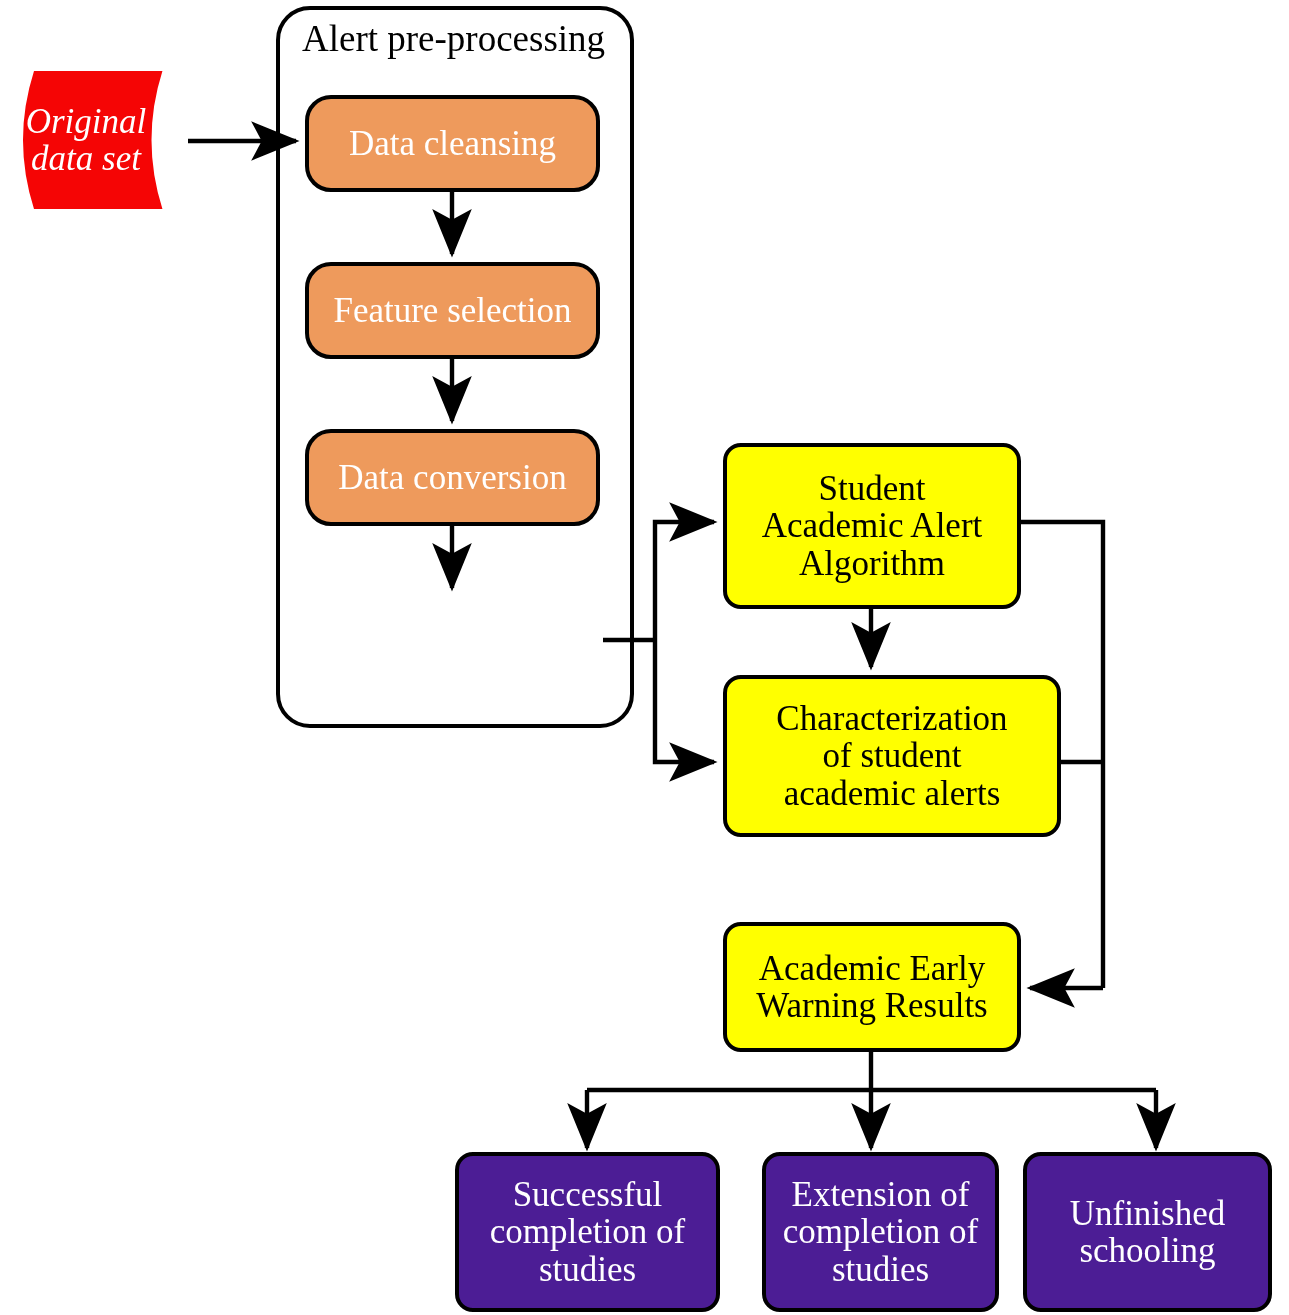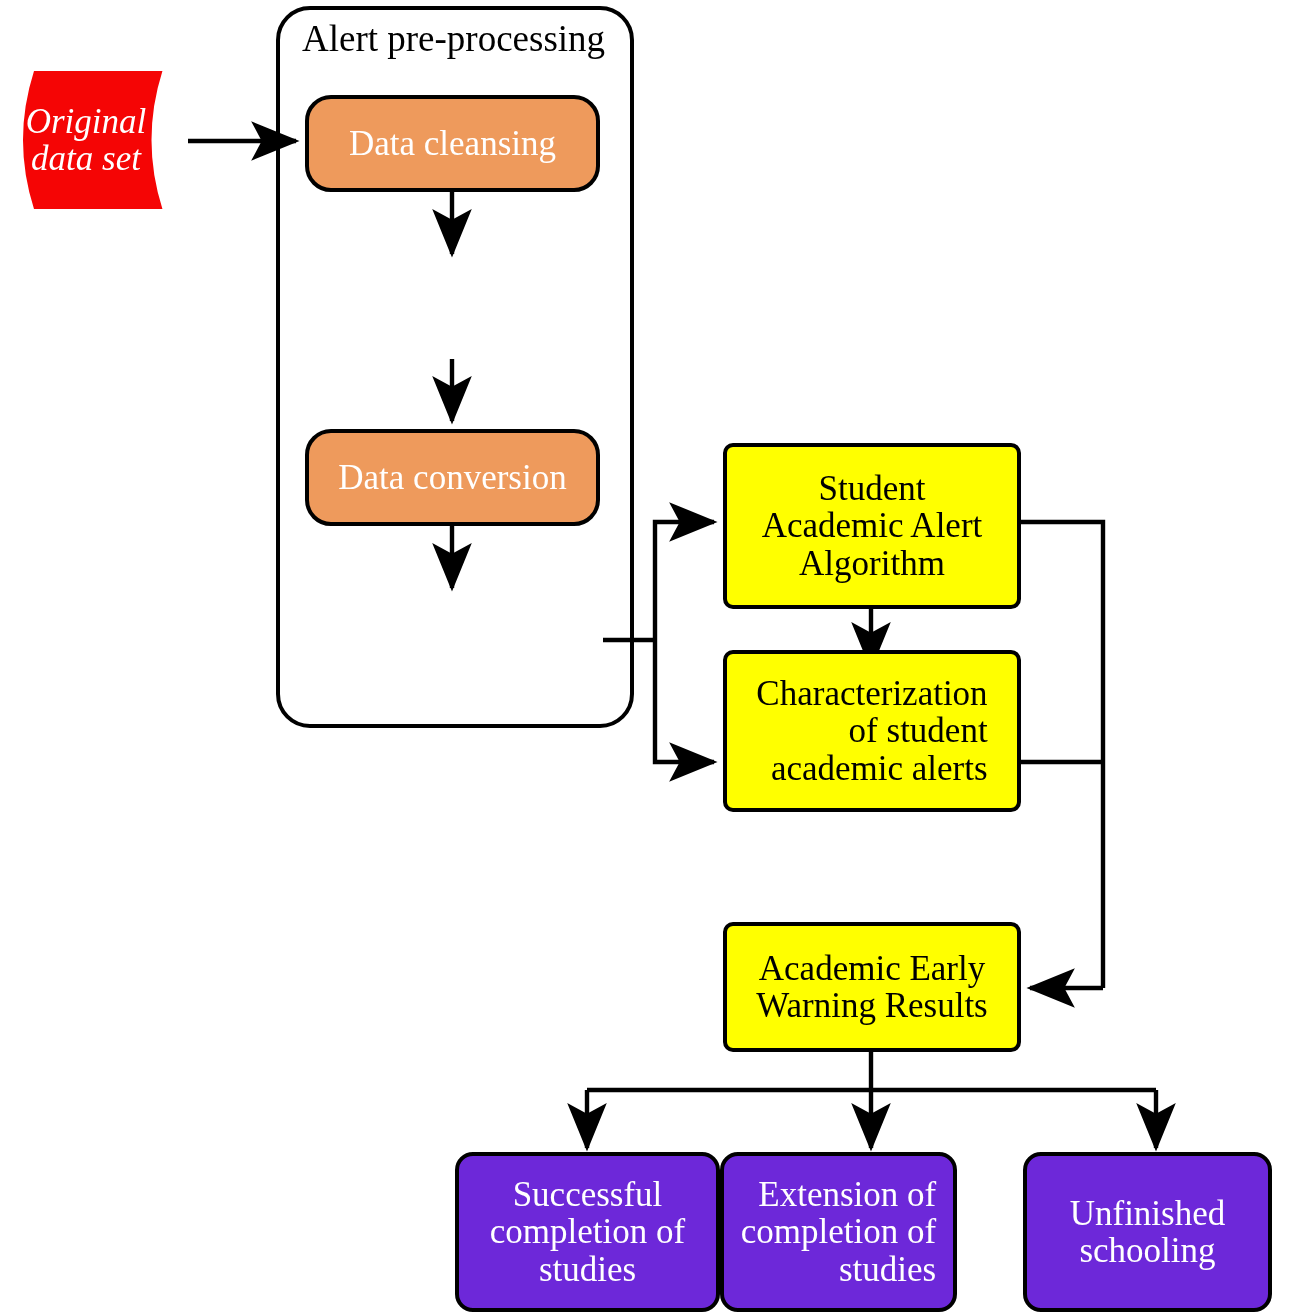--- a/index.html
+++ b/index.html
@@ -53,29 +53,29 @@
   .proc {
     border: 4px solid #000000;
     border-radius: 26px;
     background: #ee9a5c;
     color: #ffffff;
     font-size: 35px;
     font-family: Liberation Serif, serif;
   }
   .algo {
     border: 4px solid #000000;
-    border-radius: 10px;
+    border-radius: 18px;
     background: #ffff00;
     color: #000000;
     font-size: 35px;
   }
   .outcome {
     border: 4px solid #000000;
     border-radius: 18px;
-    background: #6d28d9;
+    background: #4c1d95;
     color: #ffffff;
     font-size: 35px;
   }
   .cylinder {
     position: absolute;
     display: flex;
     align-items: center;
     justify-content: center;
     text-align: center;
     color: #ffffff;
@@ -143,39 +143,40 @@
     </svg>
     <span class="cyl-label">Original
 data set</span>
   </div>
 
   <div class="group-box" style="left:276px; top:6px; width:358px; height:722px;"></div>
   <div class="group-title" style="left:302px; top:20px;">Alert pre-processing</div>
 
   <div class="node proc" style="left:305px; top:95px; width:295px; height:97px;">Data cleansing</div>
 
+  <div class="node proc" style="left:305px; top:262px; width:295px; height:97px;">Feature selection</div>
 
   <div class="node proc" style="left:305px; top:429px; width:295px; height:97px;">Data conversion</div>
 
 
   <div class="node algo" style="left:723px; top:443px; width:298px; height:166px;">Student
 Academic Alert
 Algorithm</div>
 
-  <div class="node algo" style="left:723px; top:650px; width:298px; height:162px;text-align:right;">Characterization
+  <div class="node algo" style="left:723px; top:675px; width:338px; height:162px;">Characterization
 of student
 academic alerts</div>
 
   <div class="node algo" style="left:723px; top:922px; width:298px; height:130px;">Academic Early
 Warning Results</div>
 
   <div class="node outcome" style="left:455px; top:1152px; width:265px; height:160px;">Successful
 completion of
 studies</div>
 
-  <div class="node outcome" style="left:720px; top:1152px; width:237px; height:160px;text-align:right;">Extension of
+  <div class="node outcome" style="left:762px; top:1152px; width:237px; height:160px;">Extension of
 completion of
 studies</div>
 
   <div class="node outcome" style="left:1023px; top:1152px; width:249px; height:160px;">Unfinished
 schooling</div>
 
 </div>
 
 </body></html>

